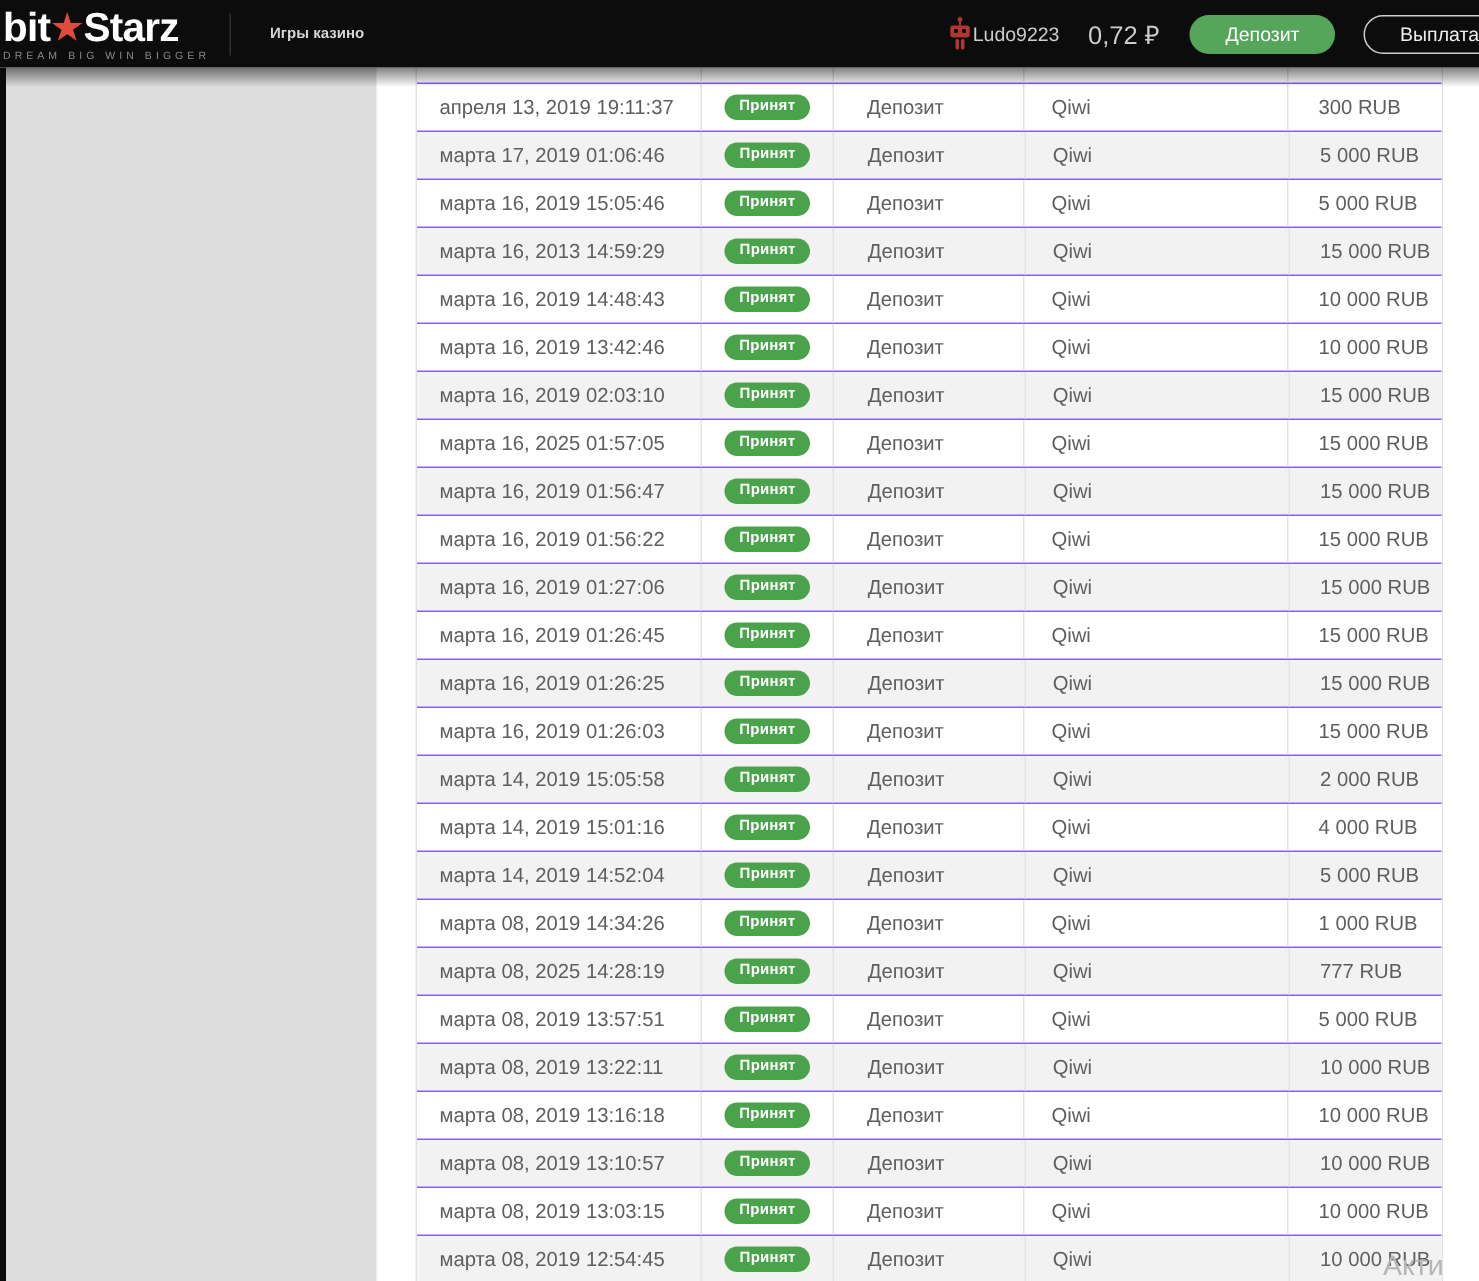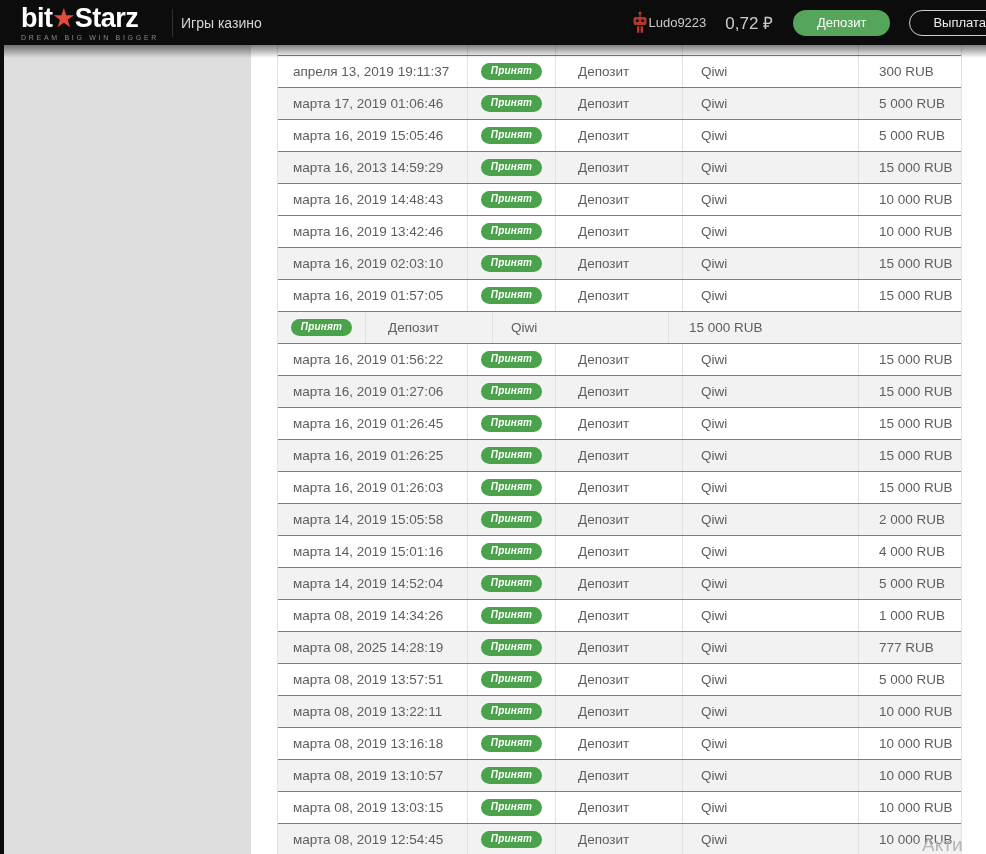--- a/index.html
+++ b/index.html
@@ -5,26 +5,26 @@
   html,body{margin:0;padding:0;}
   body{
     width:986px;height:854px;position:relative;overflow:hidden;
     background:#ffffff;font-family:"Liberation Sans",sans-serif;
   }
   
   .header{
     position:absolute;top:0;left:0;width:986px;height:45px;
     background:#0c0c0c;display:flex;align-items:center;z-index:10;overflow:hidden;
   }
-  .logo{margin-left:21px;cursor:pointer;flex:none;}
+  .logo{margin-left:2px;cursor:pointer;flex:none;}
   .logo-main{font-size:27px;font-weight:700;color:#ffffff;line-height:1;letter-spacing:-0.5px;display:flex;align-items:center;}
   .logo-main .star{color:#e14b3c;font-size:23px;margin:0 1px;line-height:1;}
   .tagline{font-size:7px;color:#8a8a8a;letter-spacing:2.7px;margin-top:2px;white-space:nowrap;}
   .hdr-divider{width:1px;height:28px;background:#2f2f2f;margin-left:13px;flex:none;}
-  .nav-item{margin-left:8px;color:#d6d6d6;font-size:14px;cursor:pointer;flex:none;}
+  .nav-item{margin-left:26px;color:#d6d6d6;font-size:10px;cursor:pointer;flex:none;font-weight:bold;}
   .header-right{margin-left:auto;margin-right:-24px;display:flex;align-items:center;flex:none;}
   .robot{width:16px;height:24px;display:inline-flex;align-items:center;flex:none;}
   .username{color:#cccccc;font-size:13px;cursor:pointer;}
   .balance{margin-left:19px;color:#cccccc;font-size:17px;}
   .btn-deposit{
     margin-left:20px;height:26px;padding:0 24px;border:none;border-radius:13px;
     background:#55a65a;color:#ffffff;font-size:13px;font-family:inherit;cursor:pointer;
   }
   .btn-payout{
     margin-left:19px;height:26px;padding:0 23px;border:1px solid #cfcfcf;border-radius:13px;
@@ -36,26 +36,26 @@
   .header-shadow{
     position:absolute;left:4px;top:45px;width:982px;height:13px;z-index:5;pointer-events:none;
     background:linear-gradient(to bottom,rgba(0,0,0,0.5),rgba(0,0,0,0));
   }
   
   .tx-table{
     position:absolute;left:277px;top:45px;width:683px;z-index:4;
     border-left:1px solid #e2e2e2;border-right:1px solid #e2e2e2;background:#ffffff;
   }
   .t-row{display:flex;height:31px;border-bottom:1px solid #8b5cf6;background:#ffffff;}
-  .t-row.shaded{background:#f2f2f2;}
+  .t-row.shaded{background:#f2f2f2;justify-content:space-between;}
   .t-row.sliver{height:10px;}
   .cell{box-sizing:border-box;display:flex;align-items:center;height:100%;
         font-size:13.5px;color:#5e5e5e;border-right:1px solid #e2e2e2;overflow:hidden;white-space:nowrap;}
   .c-date{width:190px;padding-left:15px;}
-  .c-status{width:88px;justify-content:center;font-style:italic;}
+  .c-status{width:88px;justify-content:center;}
   .c-type{width:127px;padding-left:22px;}
   .c-method{width:176px;padding-left:18px;}
   .c-amount{width:101px;padding-left:20px;border-right:none;}
   .badge{
     background:#4aa24a;color:#ffffff;font-size:10px;font-weight:bold;
     padding:3px 10px 4px;border-radius:10px;letter-spacing:0.2px;line-height:1;
   }
   
   .bg-text{position:absolute;left:922px;top:834px;font-size:19px;color:#b6b6b6;z-index:6;white-space:nowrap;}
 </style>
@@ -172,30 +172,31 @@
     <div class="cell c-date">марта 16, 2019 02:03:10</div>
     <div class="cell c-status">
       <span class="badge">Принят</span>
     </div>
     <div class="cell c-type">Депозит</div>
     <div class="cell c-method">Qiwi</div>
     <div class="cell c-amount">15 000 RUB</div>
   </div>
 
   <div class="t-row">
-    <div class="cell c-date">марта 16, 2019 01:57:05</div>
-    <div class="cell c-status">
-      <span class="badge">Принят</span>
-    </div>
-    <div class="cell c-type">Депозит</div>
-    <div class="cell c-method">Qiwi</div>
-    <div class="cell c-amount">15 000 RUB</div>
-  </div>
-
-  <div class="t-row shaded">
+    <div class="cell c-date">марта 16, 2025 01:57:05</div>
+    <div class="cell c-status">
+      <span class="badge">Принят</span>
+    </div>
+    <div class="cell c-type">Депозит</div>
+    <div class="cell c-method">Qiwi</div>
+    <div class="cell c-amount">15 000 RUB</div>
+  </div>
+
+  <div class="t-row shaded">
+    <div class="cell c-date">марта 16, 2019 01:56:47</div>
     <div class="cell c-status">
       <span class="badge">Принят</span>
     </div>
     <div class="cell c-type">Депозит</div>
     <div class="cell c-method">Qiwi</div>
     <div class="cell c-amount">15 000 RUB</div>
   </div>
 
   <div class="t-row">
     <div class="cell c-date">марта 16, 2019 01:56:22</div>

